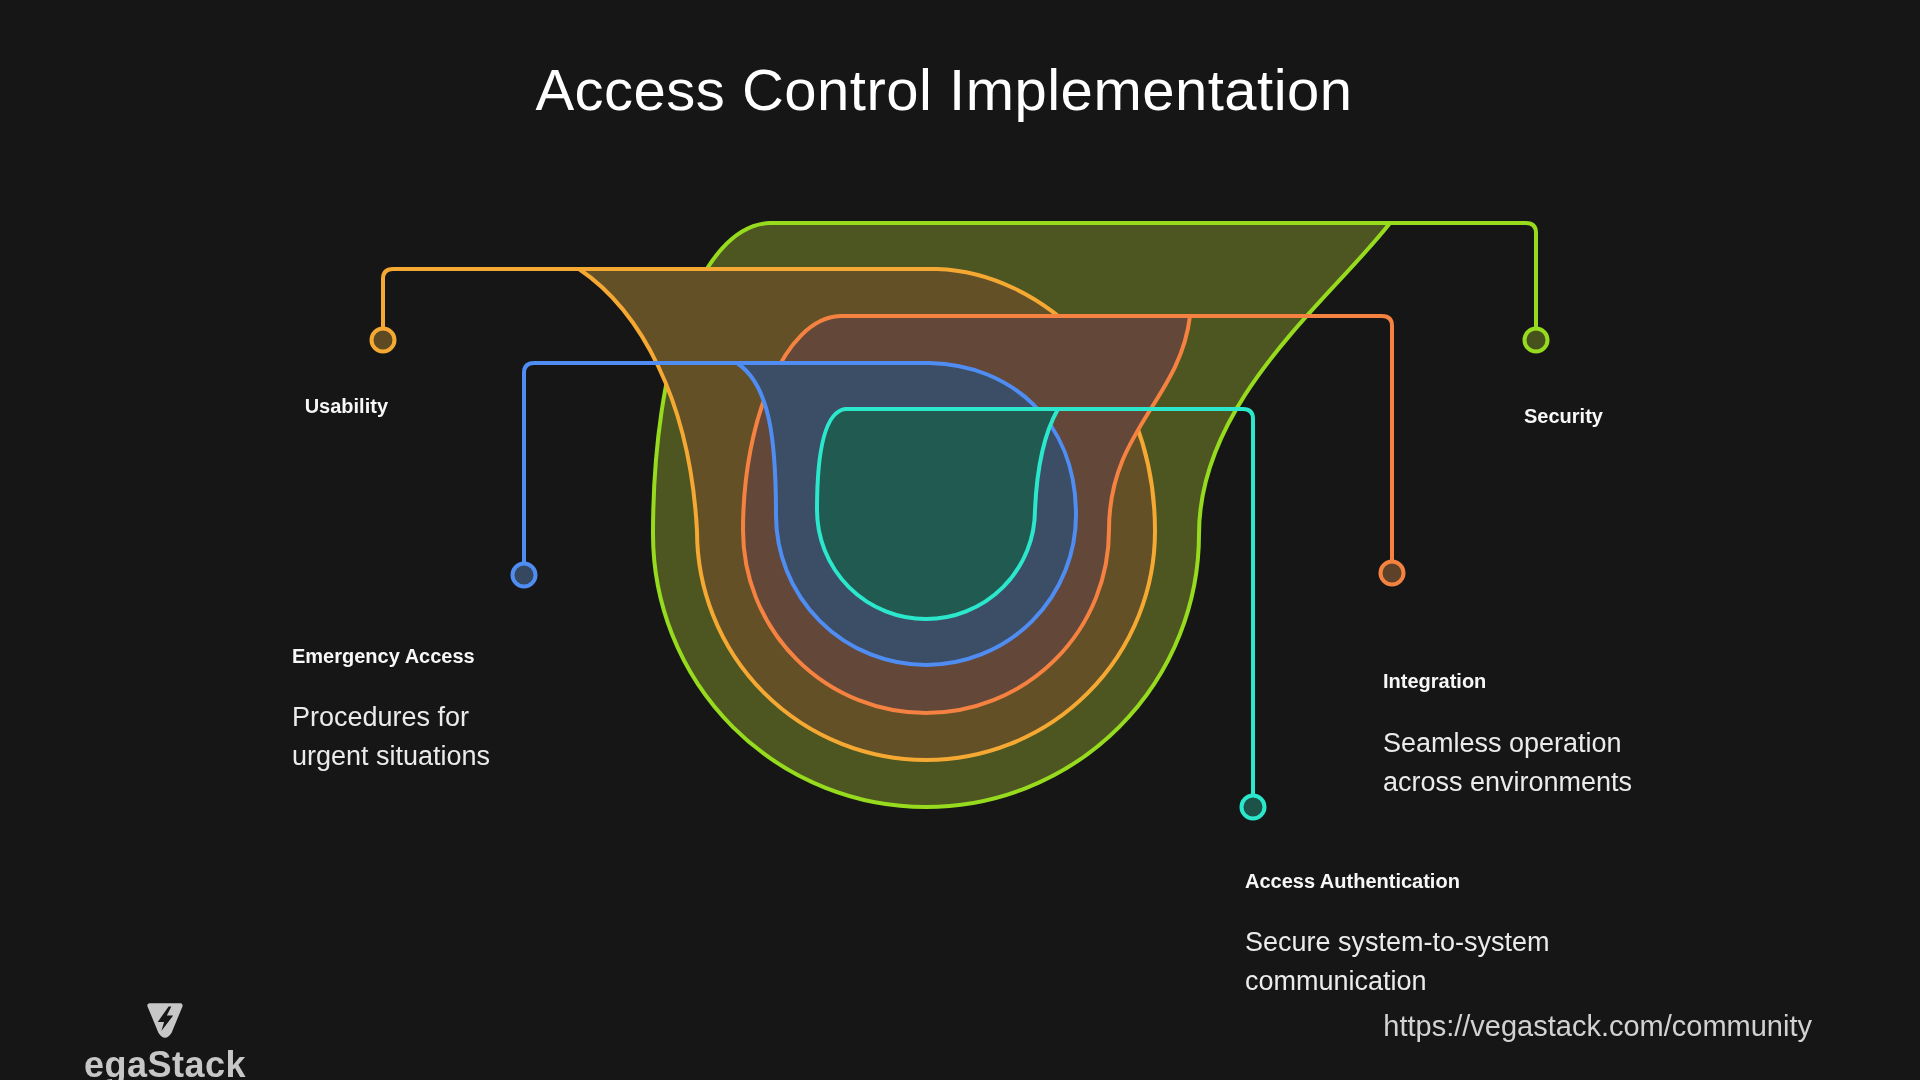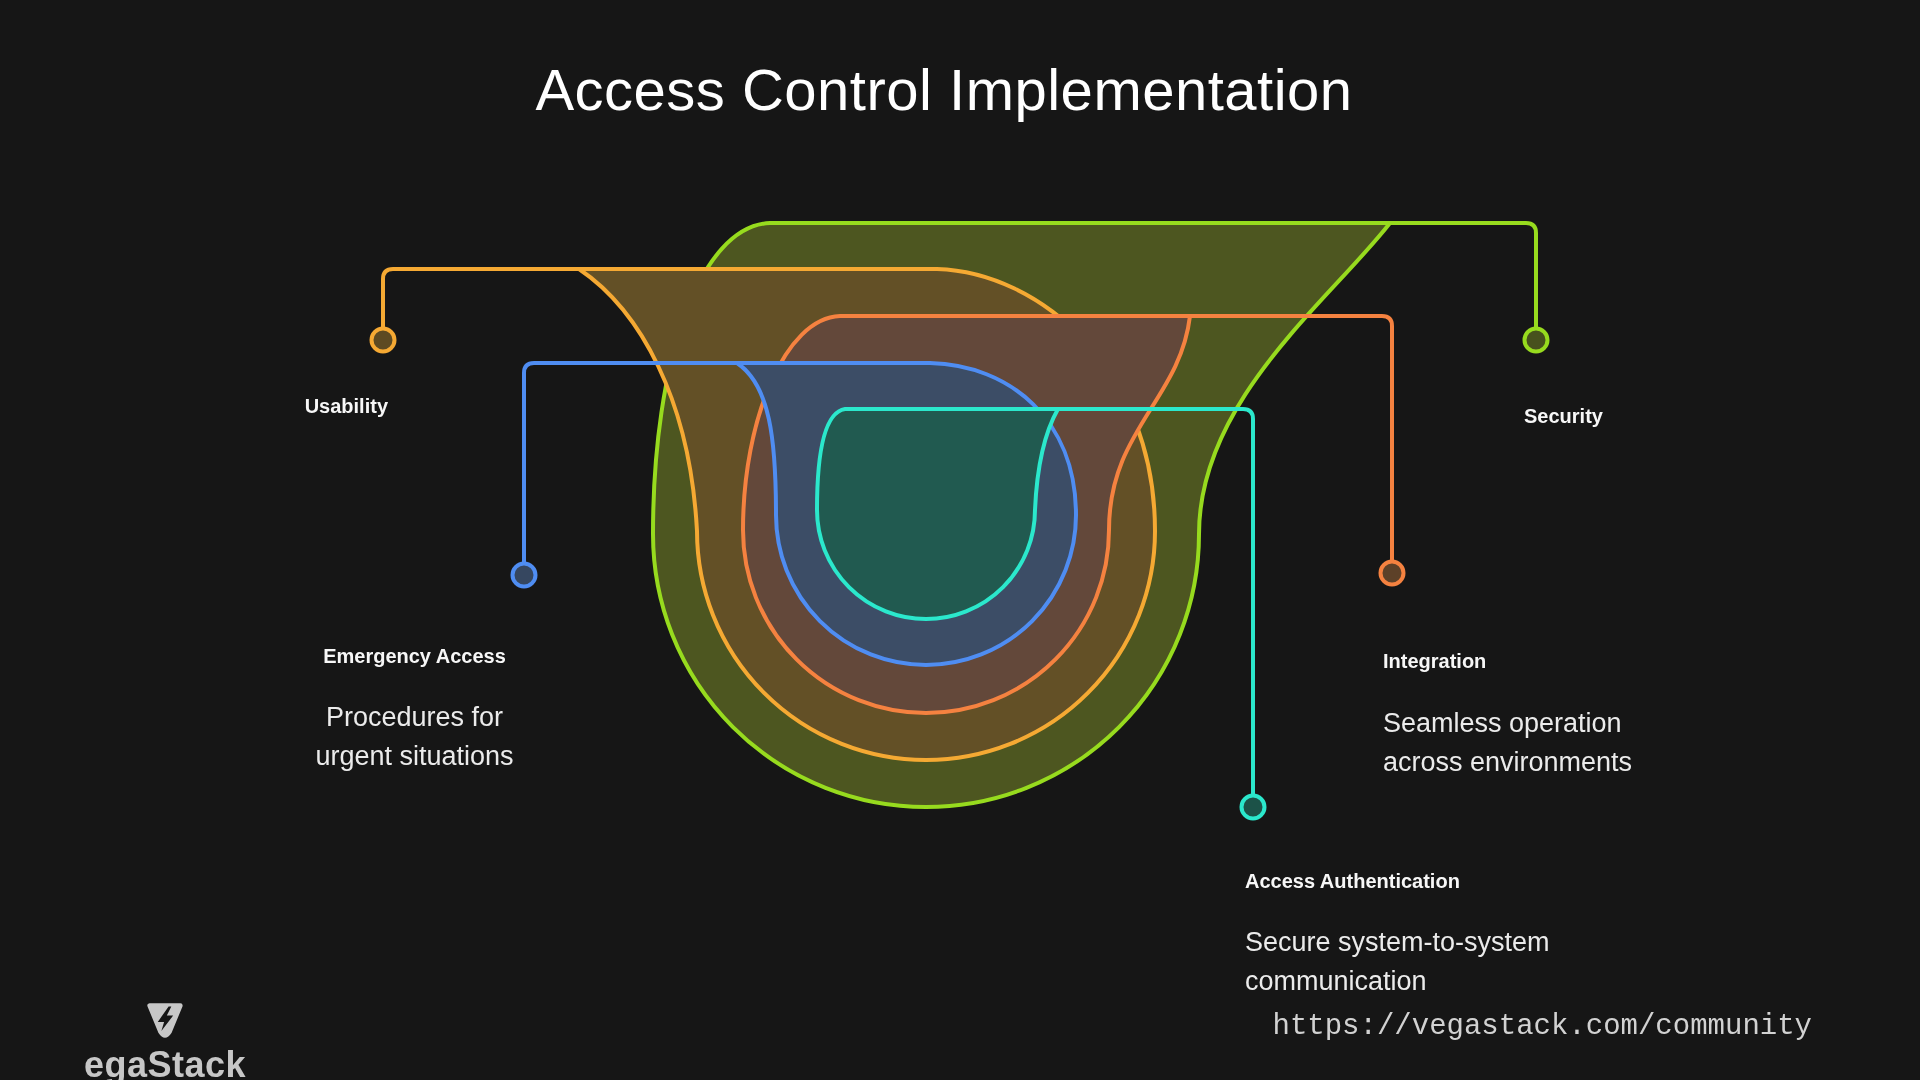--- a/index.html
+++ b/index.html
@@ -45,25 +45,25 @@
   }
   .callout .co-desc {
     margin-top: 22px;
     font-size: 27px;
     font-weight: 400;
     color: #ebebeb;
     line-height: 1.45;
   }
   .co-usability        { top: 361px; right: 1532px; text-align: right; }
   .co-usability .co-desc { max-width: 320px; }
-  .co-emergency-access { top: 611px; right: 1383px; text-align: center; }
+  .co-emergency-access { top: 611px; right: 1383px; text-align: left; }
   .co-emergency-access .co-desc { max-width: 245px; }
   .co-security         { top: 371px; left: 1524px; text-align: left; }
   .co-security .co-desc { max-width: 285px; }
-  .co-integration      { top: 616px; left: 1383px; text-align: left; }
+  .co-integration      { top: 636px; left: 1383px; text-align: left; }
   .co-integration .co-desc { max-width: 295px; margin-top: 23px; }
   .co-system-authentication { top: 836px; left: 1245px; text-align: left; }
   .co-system-authentication .co-desc { max-width: 345px; }
 
   .brand {
     position: absolute;
     left: 84px;
     top: 1002px;
     display: flex;
     align-items: center;
@@ -77,21 +77,20 @@
     letter-spacing: 0.5px;
     line-height: 40px;
   }
   .footer-url {
     position: absolute;
     top: 1010px;
     right: 108px;
     color: #d2d2d2;
     font-size: 29px;
     font-weight: 400;
-    font-family: Liberation Mono, monospace;
   }
 </style>
 </head>
 <body>
 
 <div class="stage">
 
   <h1 class="page-title">Access Control Implementation</h1>
 
   <svg class="diagram" width="1920" height="1080" viewBox="0 0 1920 1080">

